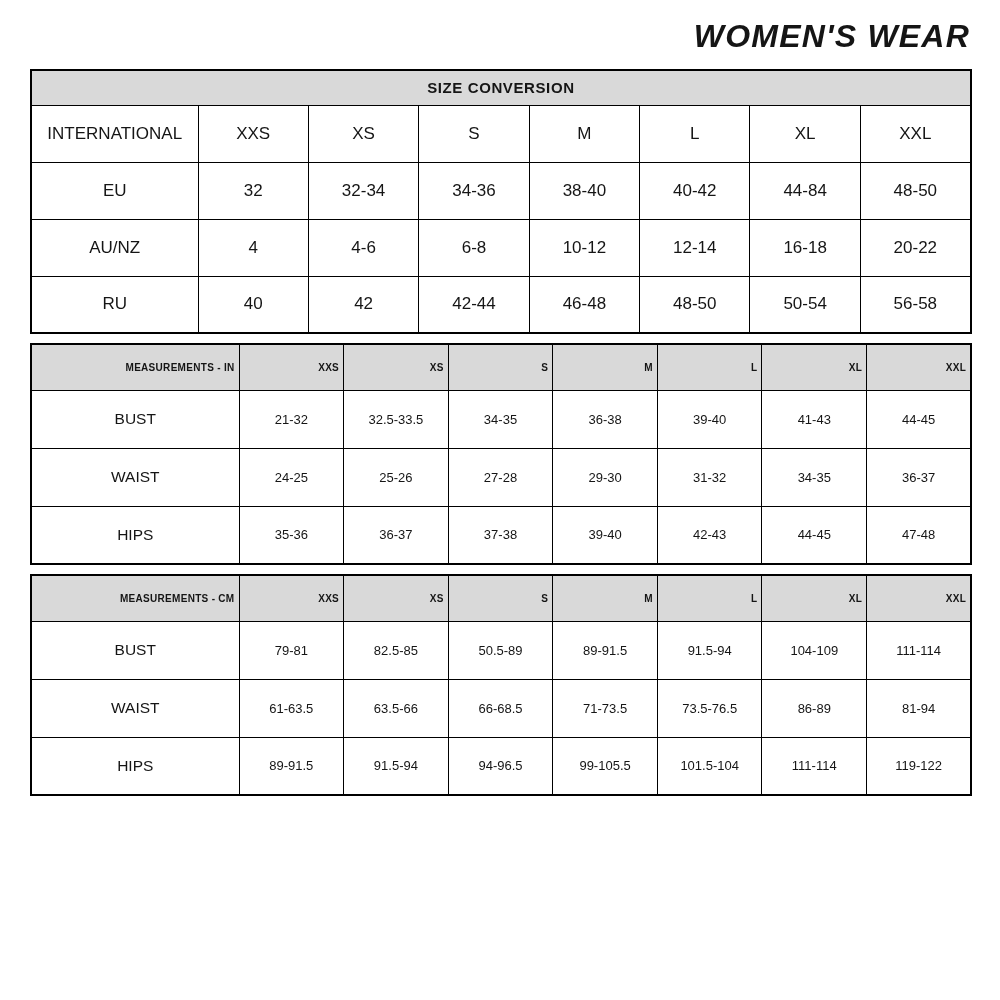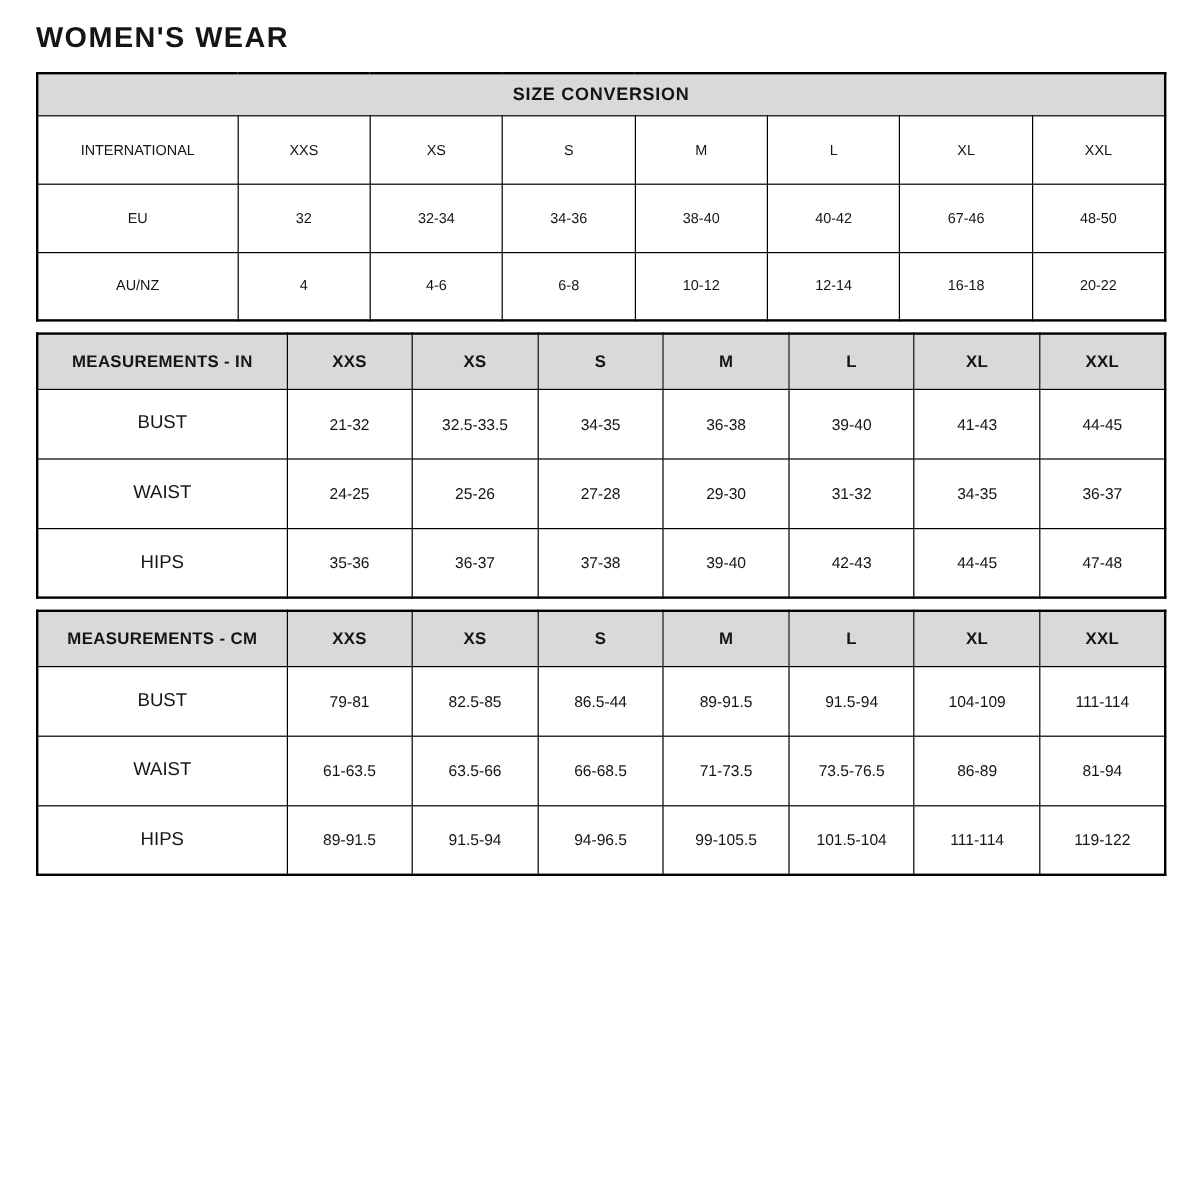--- a/index.html
+++ b/index.html
@@ -4,37 +4,37 @@
 <style>
   html, body { margin: 0; padding: 0; background: #ffffff; }
   body {
     width: 1000px; height: 1000px;
     font-family: "Liberation Sans", sans-serif;
     color: #151515;
     -webkit-font-smoothing: antialiased;
   }
   .page { box-sizing: border-box; width: 1000px; padding: 6px 30px 0 30px; }
   .page-title {
-    text-align: left; font-weight: 700; font-size: 24px;
-    letter-spacing: 1.2px; margin: 12px 0 14px 0;
+    text-align: right; font-weight: 700; font-size: 32px;
+    letter-spacing: 1.2px; margin: 12px 0 14px 0; font-style: italic;
   }
   table.sheet {
     border-collapse: collapse; table-layout: fixed; width: 940px;
     border: 2.5px solid #000; margin: 0 0 9px 0;
   }
   table.sheet td {
     border: 1.5px solid #000; text-align: center; vertical-align: middle;
     padding: 2px 4px; box-sizing: border-box; overflow: hidden;
   }
   .hdr { background: #d9d9d9; font-weight: 700; }
   
   .t-conv .cap-row td { height: 35px; font-size: 15px; letter-spacing: .6px; text-align: center; }
-  .t-conv tr td { height: 57px; font-size: 12px; }
+  .t-conv tr td { height: 57px; font-size: 17px; }
   
-  .t-meas .hdr-row td { height: 46px; font-size: 14px; letter-spacing: .3px; }
+  .t-meas .hdr-row td { height: 46px; font-size: 10px; letter-spacing: .3px; text-align: right; }
   .t-meas tr td { height: 58px; font-size: 13px; }
   .t-meas td.row-label { font-size: 15.5px; margin-top: 31px; }
 </style>
 </head>
 <body>
 
 <div class="page">
 
   <h1 class="page-title">WOMEN'S WEAR</h1>
 
@@ -57,32 +57,42 @@
           <td>XL</td>
           <td>XXL</td>
         </tr>
         <tr>
           <td class="row-label">EU</td>
           <td>32</td>
           <td>32-34</td>
           <td>34-36</td>
           <td>38-40</td>
           <td>40-42</td>
-          <td>67-46</td>
+          <td>44-84</td>
           <td>48-50</td>
         </tr>
         <tr>
           <td class="row-label">AU/NZ</td>
           <td>4</td>
           <td>4-6</td>
           <td>6-8</td>
           <td>10-12</td>
           <td>12-14</td>
           <td>16-18</td>
           <td>20-22</td>
+        </tr>
+        <tr>
+          <td class="row-label">RU</td>
+          <td>40</td>
+          <td>42</td>
+          <td>42-44</td>
+          <td>46-48</td>
+          <td>48-50</td>
+          <td>50-54</td>
+          <td>56-58</td>
         </tr>
       </tbody>
   </table>
 
   <table class="sheet t-meas">
     <colgroup>
       <col style="width:208px">
       <col span="7" style="width:104.6px">
     </colgroup>
     <tbody>
@@ -142,21 +152,21 @@
           <td class="hdr">S</td>
           <td class="hdr">M</td>
           <td class="hdr">L</td>
           <td class="hdr">XL</td>
           <td class="hdr">XXL</td>
         </tr>
         <tr>
           <td class="row-label">BUST</td>
           <td>79-81</td>
           <td>82.5-85</td>
-          <td>86.5-44</td>
+          <td>50.5-89</td>
           <td>89-91.5</td>
           <td>91.5-94</td>
           <td>104-109</td>
           <td>111-114</td>
         </tr>
         <tr>
           <td class="row-label">WAIST</td>
           <td>61-63.5</td>
           <td>63.5-66</td>
           <td>66-68.5</td>

